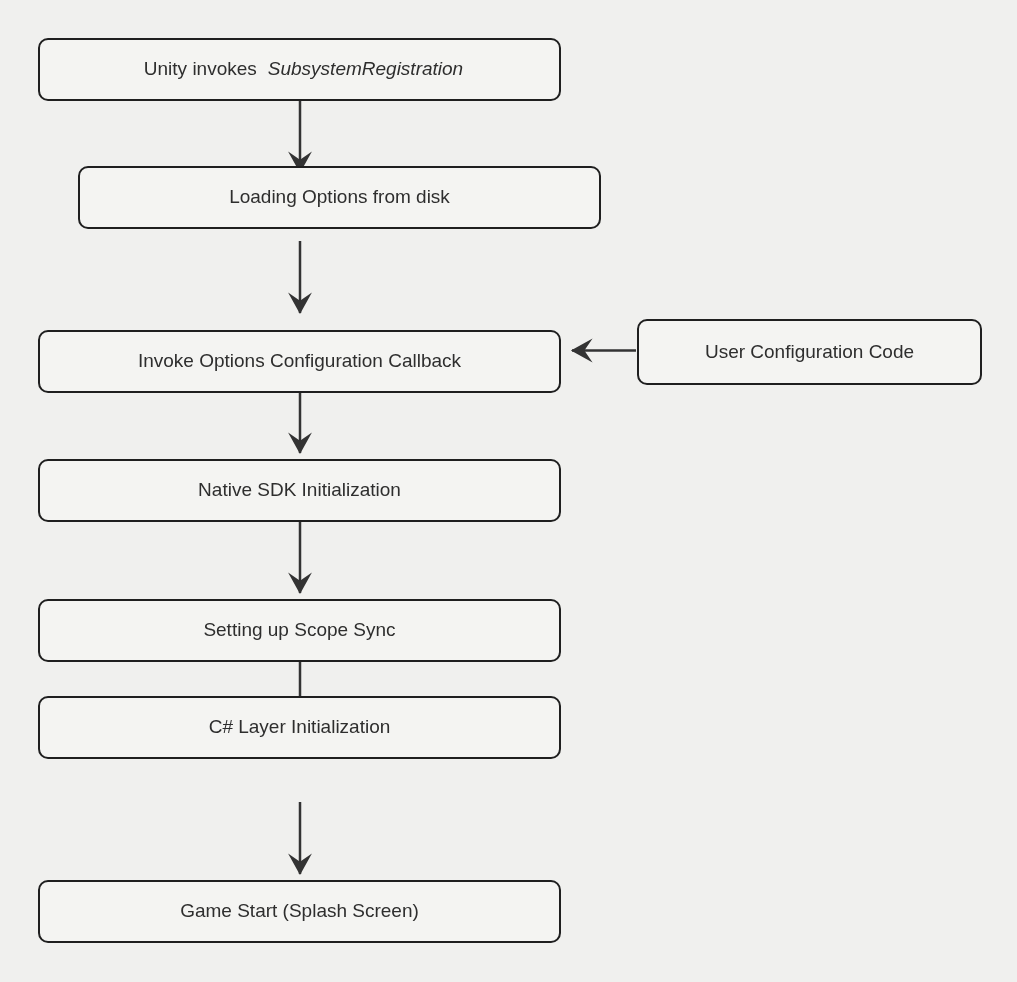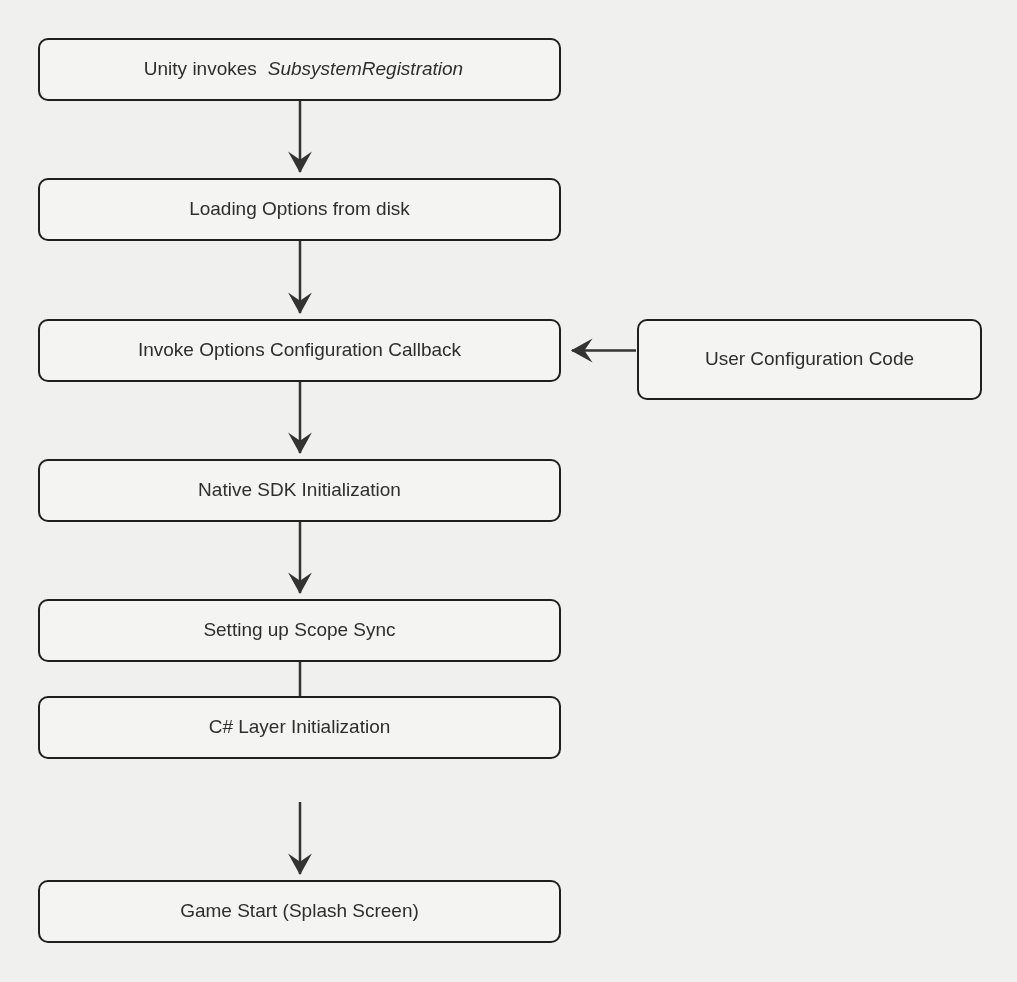--- a/index.html
+++ b/index.html
@@ -38,27 +38,27 @@
     color: var(--text);
     font-size: 19px;
     line-height: 1.2;
     text-align: center;
     white-space: nowrap;
   }
   .node .italic { font-style: italic; }
   
   .col-main { left: 38px; width: 523px; height: 63px; }
   .n-unity    { top: 38px; padding-left: 8px;  }
-  .n-loading  { top: 178px; }
-  .n-invoke   { top: 319px; text-align: right; }
+  .n-loading  { top: 166px; margin-left: 40px; }
+  .n-invoke   { top: 330px; text-align: right; }
   .n-native   { top: 459px; }
   .n-scope    { top: 599px; }
   .n-csharp   { top: 696px; }
   .n-game     { top: 880px; }
-  .n-userconf { left: 637px; top: 319px; width: 345px; height: 81px; }
+  .n-userconf { left: 637px; top: 319px; width: 345px; height: 66px; }
 </style>
 </head>
 <body>
 
 <div class="canvas">
 
   <svg class="edges-layer" width="1017" height="982" viewBox="0 0 1017 982" xmlns="http://www.w3.org/2000/svg">
     <defs>
       <marker id="arrowhead" viewBox="0 0 12 12" refX="10.5" refY="6" markerUnits="userSpaceOnUse" markerWidth="26" markerHeight="26" orient="auto">
         <path d="M1,0.5 L11,6 L1,11.5 L4.8,6 Z" fill="#333333"></path>

